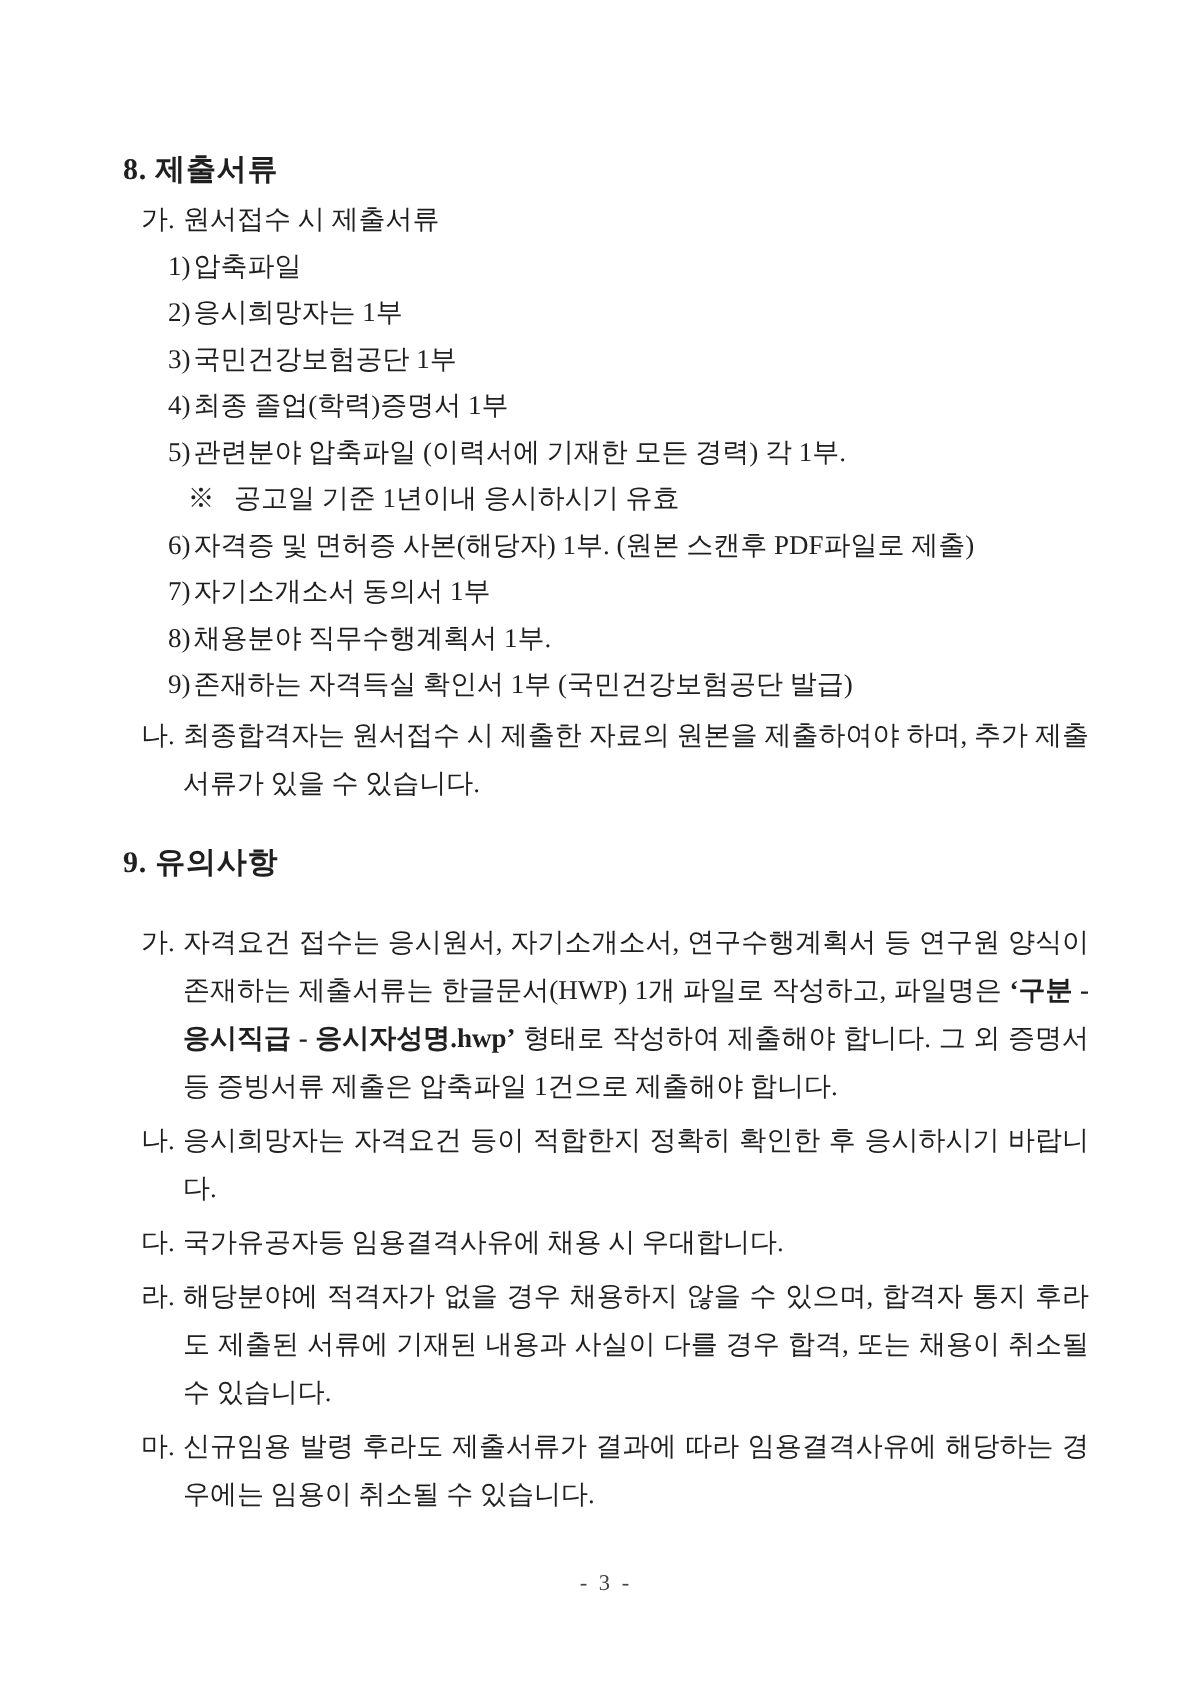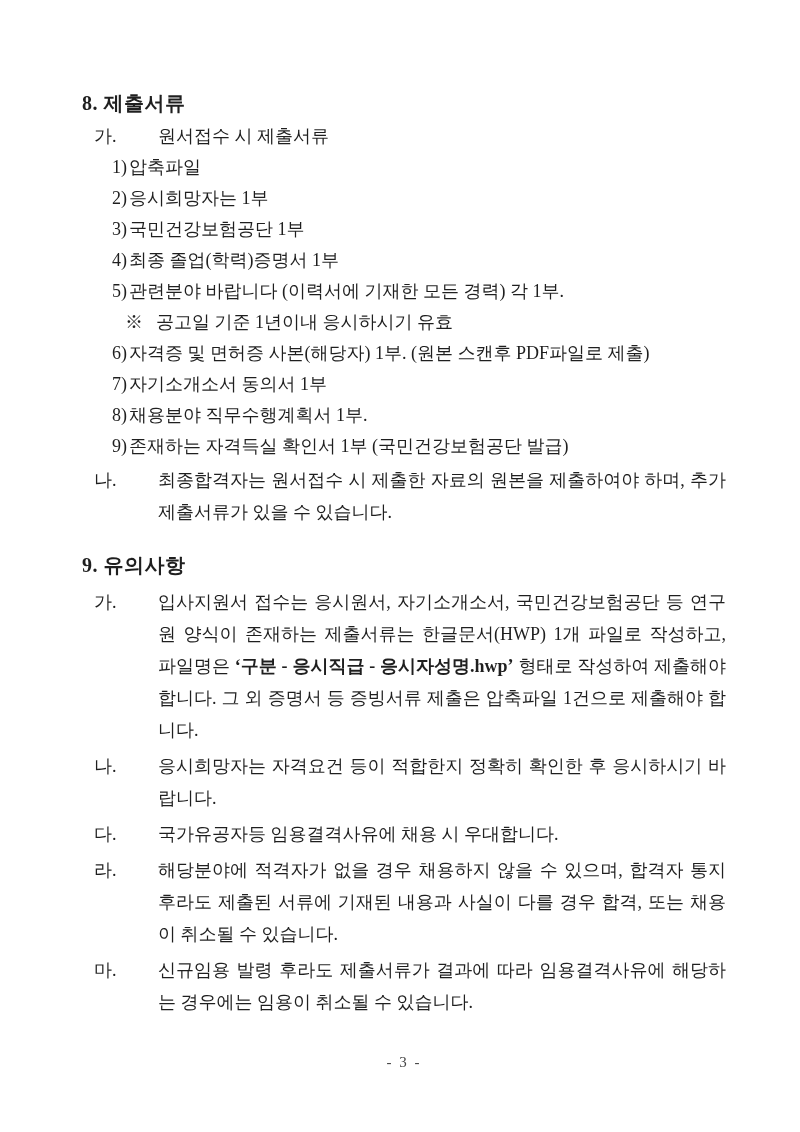--- a/index.html
+++ b/index.html
@@ -21,36 +21,35 @@
   }
   .sec-title {
     font-size: 20px;
     font-weight: bold;
     line-height: 26px;
     letter-spacing: 0.5px;
     margin: 0;
   }
   .sec-title.second {
     margin-top: 24px;
-    margin-bottom: 8px;
+    margin-bottom: 24px;
   }
   .sub-item {
     display: flex;
     margin-left: 12px;
     line-height: 32px;
     margin-top: 2px;
   }
   .sub-label {
     flex: none;
     width: 28px;
   }
   .sub-text {
     flex: 1;
     text-align: justify;
-    margin-left: 36px;
   }
   .num-list {
     margin-top: 0;
   }
   .num-item {
     display: flex;
     margin-left: 30px;
     line-height: 31px;
   }
   .num {
@@ -72,20 +71,21 @@
   .note-text {
     flex: 1;
   }
   .s9 .sub-item {
     line-height: 32px;
     margin-top: 0;
     margin-bottom: 4px;
   }
   .s8-heading {
     margin-bottom: 4px;
+    margin-top: 10px;
   }
   .bold-inline {
     font-weight: bold;
   }
   .footer {
     margin-top: 36px;
     text-align: center;
     font-size: 15px;
     color: #444444;
     letter-spacing: 2px;
@@ -116,21 +116,21 @@
       <div class="num-item">
         <span class="num">3)</span>
         <span class="num-text">국민건강보험공단 1부</span>
       </div>
       <div class="num-item">
         <span class="num">4)</span>
         <span class="num-text">최종 졸업(학력)증명서 1부</span>
       </div>
       <div class="num-item">
         <span class="num">5)</span>
-        <span class="num-text">관련분야 바랍니다 (이력서에 기재한 모든 경력) 각 1부.</span>
+        <span class="num-text">관련분야 압축파일 (이력서에 기재한 모든 경력) 각 1부.</span>
       </div>
 
       <div class="note-row">
         <span class="note-symbol">※</span>
         <span class="note-text">공고일 기준 1년이내 응시하시기 유효</span>
       </div>
 
       <div class="num-item">
         <span class="num">6)</span>
         <span class="num-text">자격증 및 면허증 사본(해당자) 1부. (원본 스캔후 PDF파일로 제출)</span>
@@ -153,21 +153,21 @@
       <span class="sub-label">나.</span>
       <span class="sub-text">최종합격자는 원서접수 시 제출한 자료의 원본을 제출하여야 하며, 추가 제출서류가 있을 수 있습니다.</span>
     </div>
   </div>
 
   <div class="section s9">
     <h2 class="sec-title second">9. 유의사항</h2>
 
     <div class="sub-item">
       <span class="sub-label">가.</span>
-      <span class="sub-text"><span>입사지원서 접수는 응시원서, 자기소개소서, 국민건강보험공단 등 연구원 양식이 존재하는 제출서류는 한글문서(HWP) 1개 파일로 작성하고, 파일명은 </span><span class="bold-inline">‘구분 - 응시직급 - 응시자성명.hwp’</span><span> 형태로 작성하여 제출해야 합니다. 그 외 증명서 등 증빙서류 제출은 압축파일 1건으로 제출해야 합니다.</span></span>
+      <span class="sub-text"><span>자격요건 접수는 응시원서, 자기소개소서, 연구수행계획서 등 연구원 양식이 존재하는 제출서류는 한글문서(HWP) 1개 파일로 작성하고, 파일명은 </span><span class="bold-inline">‘구분 - 응시직급 - 응시자성명.hwp’</span><span> 형태로 작성하여 제출해야 합니다. 그 외 증명서 등 증빙서류 제출은 압축파일 1건으로 제출해야 합니다.</span></span>
     </div>
 
     <div class="sub-item">
       <span class="sub-label">나.</span>
       <span class="sub-text">응시희망자는 자격요건 등이 적합한지 정확히 확인한 후 응시하시기 바랍니다.</span>
     </div>
 
     <div class="sub-item">
       <span class="sub-label">다.</span>
       <span class="sub-text">국가유공자등 임용결격사유에 채용 시 우대합니다.</span>

